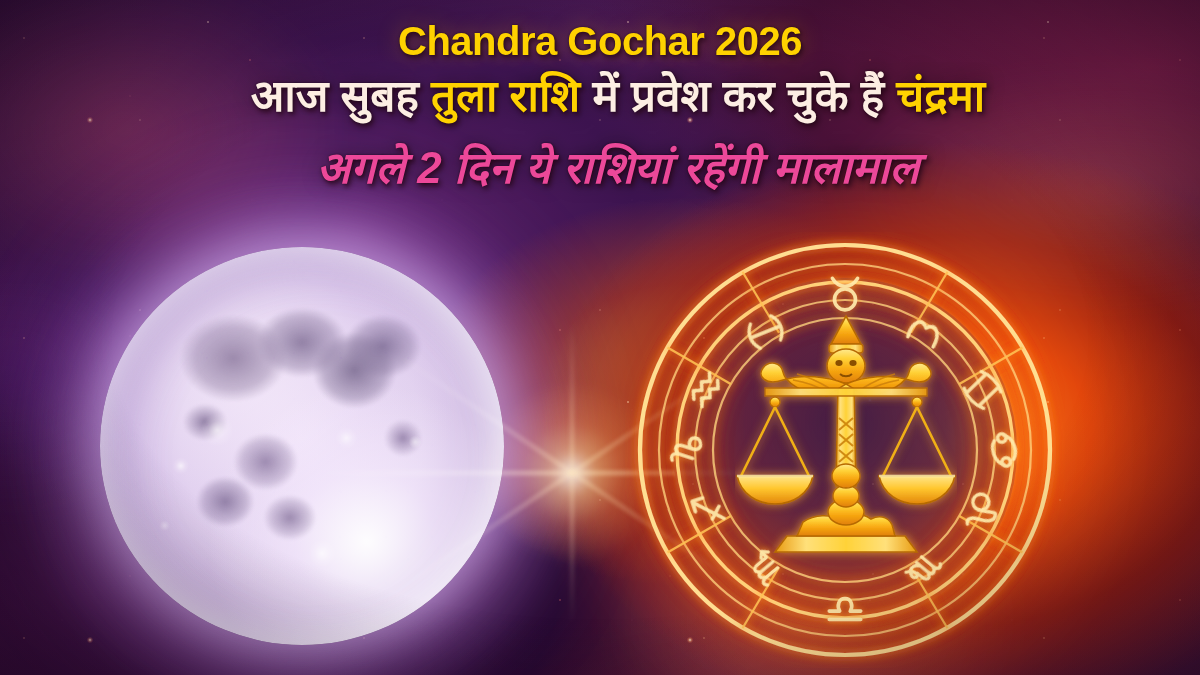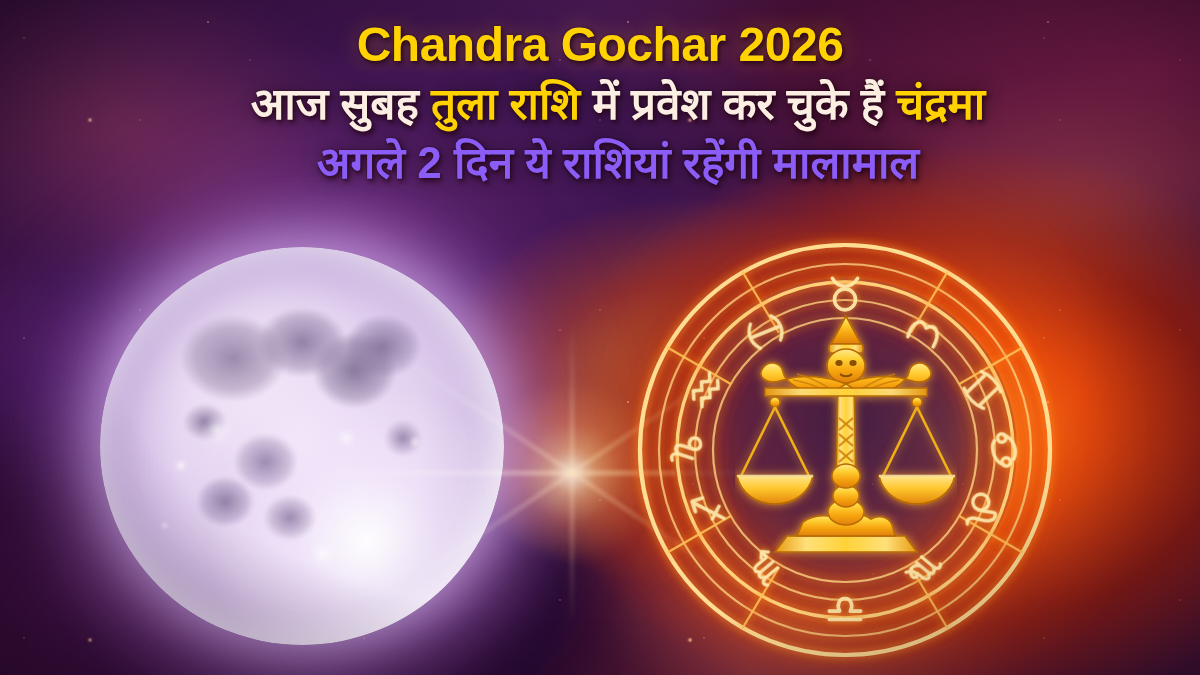--- a/index.html
+++ b/index.html
@@ -220,21 +220,21 @@
   .libra { position:absolute; left:110px; top:68px; width:222px; height:290px; }
 
   
   .text-block {
     position:absolute; left:0; top:0; width:1200px;
     text-align:center;
     z-index:30;
   }
   .title {
     margin-top:21px;
-    font-size:48px;
+    font-size:40px;
     font-weight:700;
     letter-spacing:-.5px;
     color:#ffd200;
     text-shadow:
       0 0 2px rgba(0,0,0,.55),
       2px 3px 5px rgba(40,8,24,.85),
       0 0 22px rgba(255,170,0,.35);
     line-height:1.02;
     white-space:nowrap;
   }
@@ -243,21 +243,21 @@
     font-weight:700;
     line-height:1.16;
     white-space:nowrap;
     text-shadow:
       0 0 2px rgba(0,0,0,.5),
       2px 3px 5px rgba(40,8,24,.9),
       0 0 18px rgba(30,0,20,.5);
     padding-left: 36px;
   }
   .line2 { margin-top:8px; }
-  .line3 { margin-top:8px; color:#8b5cf6; }
+  .line3 { margin-top:21px; color:#ec4899;font-style:italic; }
   .w { color:#fdeee3; }
   .y { color:#ffd200; }
   .text-block .seg { display:inline; }
 </style>
 </head>
 <body>
 
 <div id="stage">
 
   <div class="bg-base"></div>

